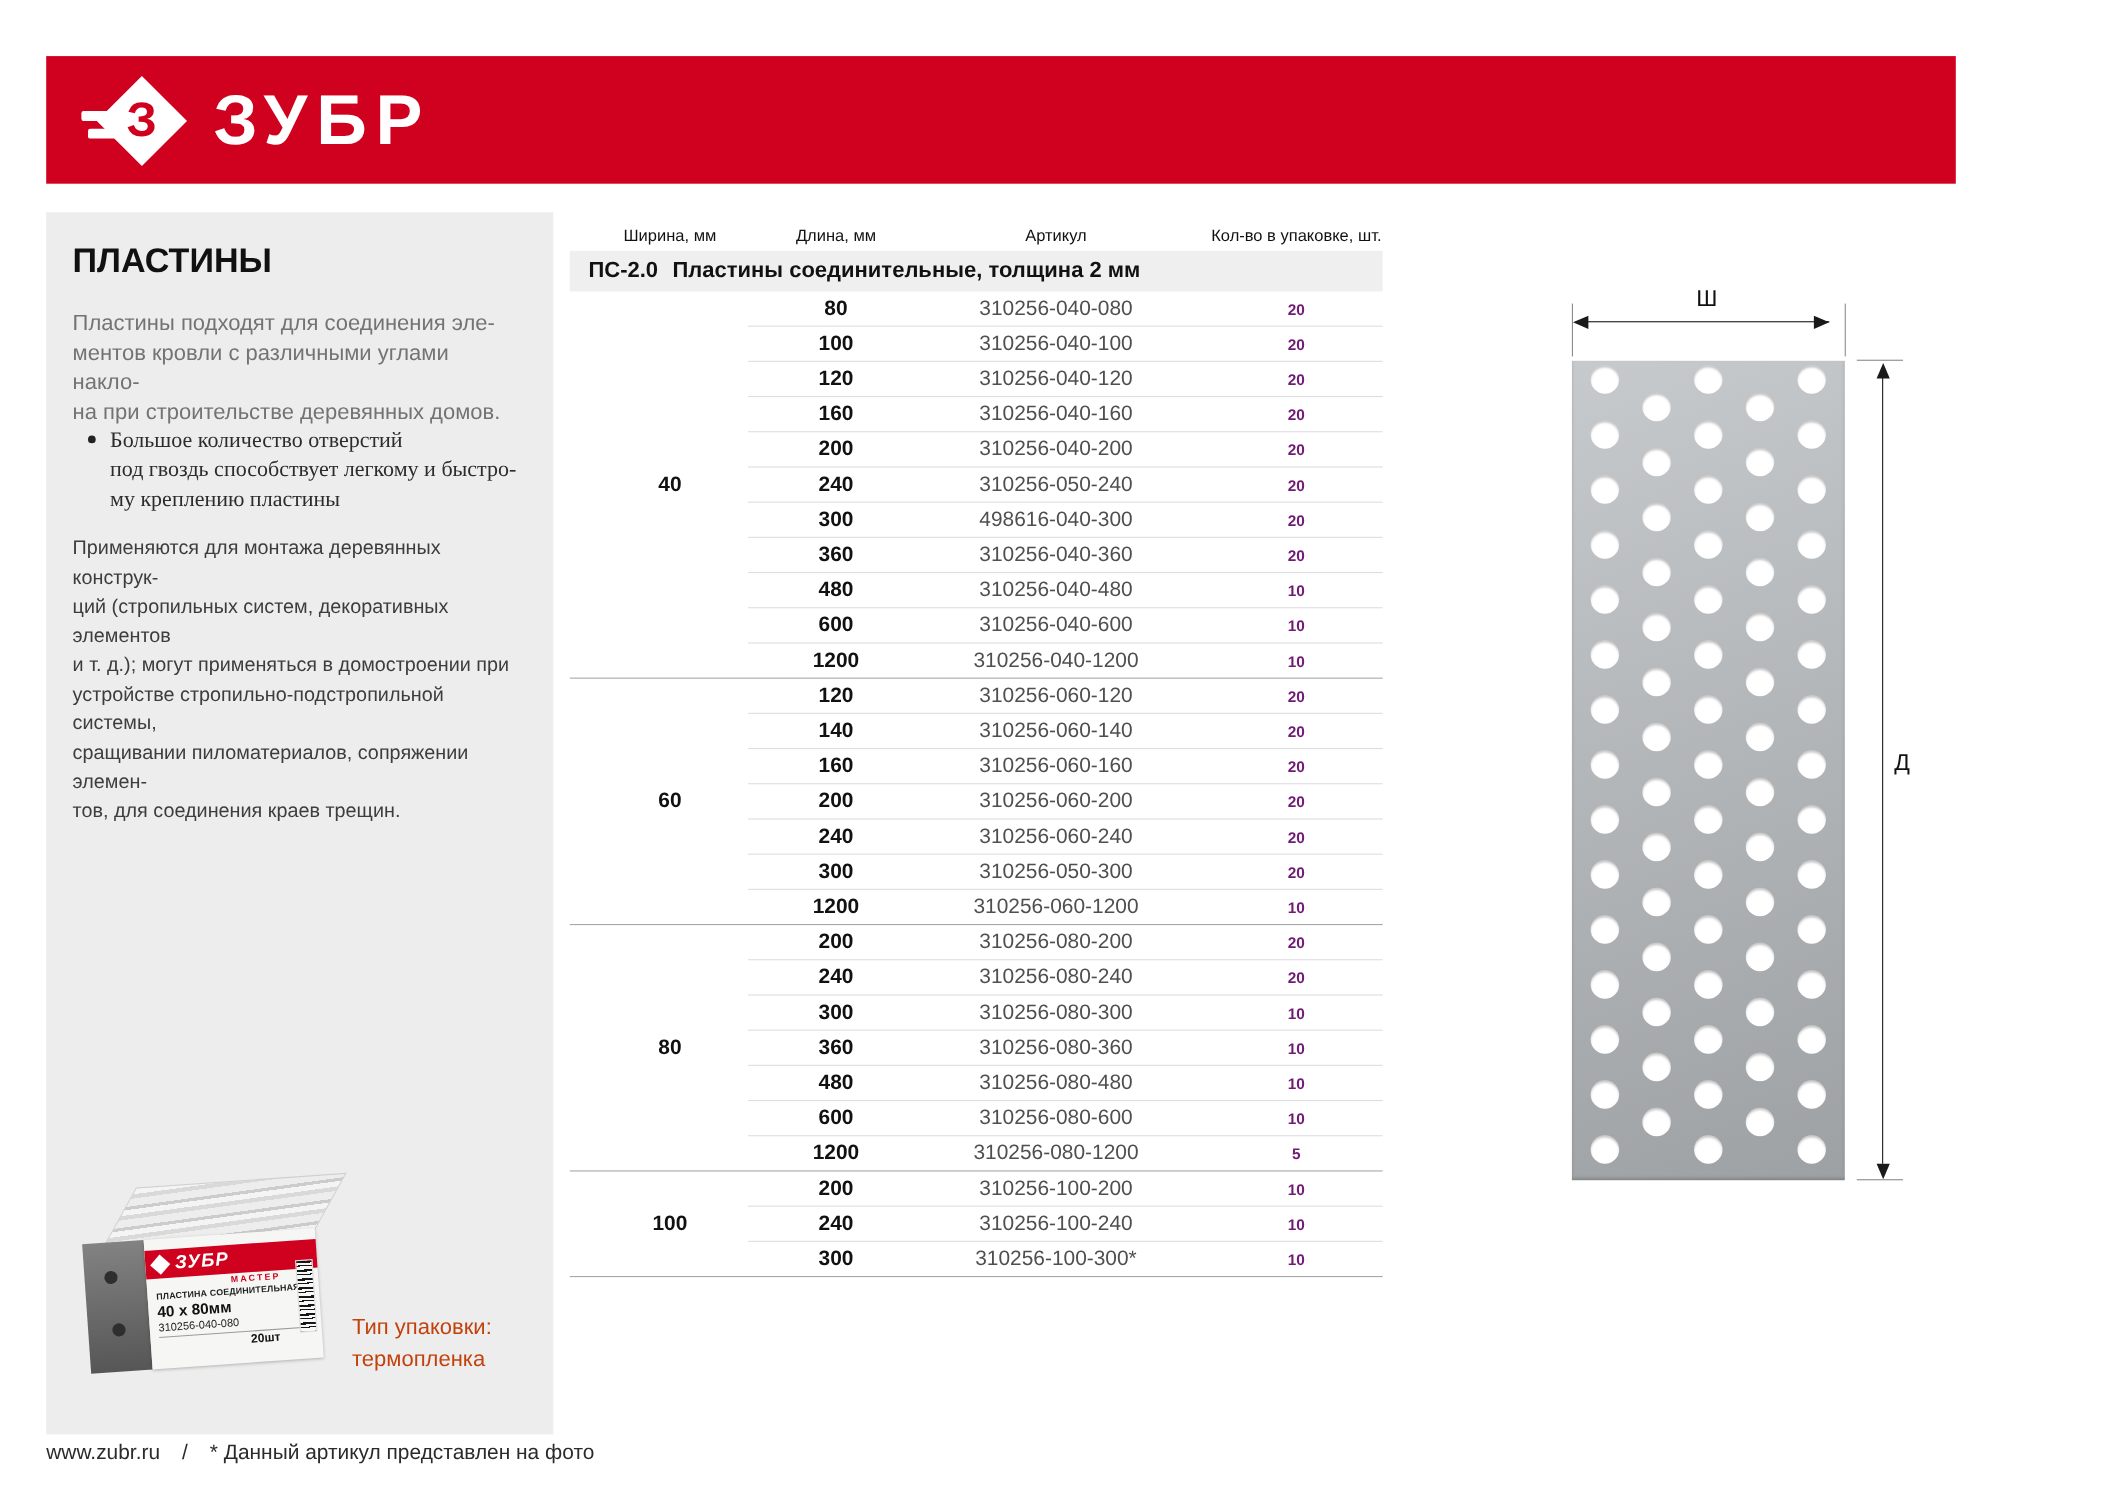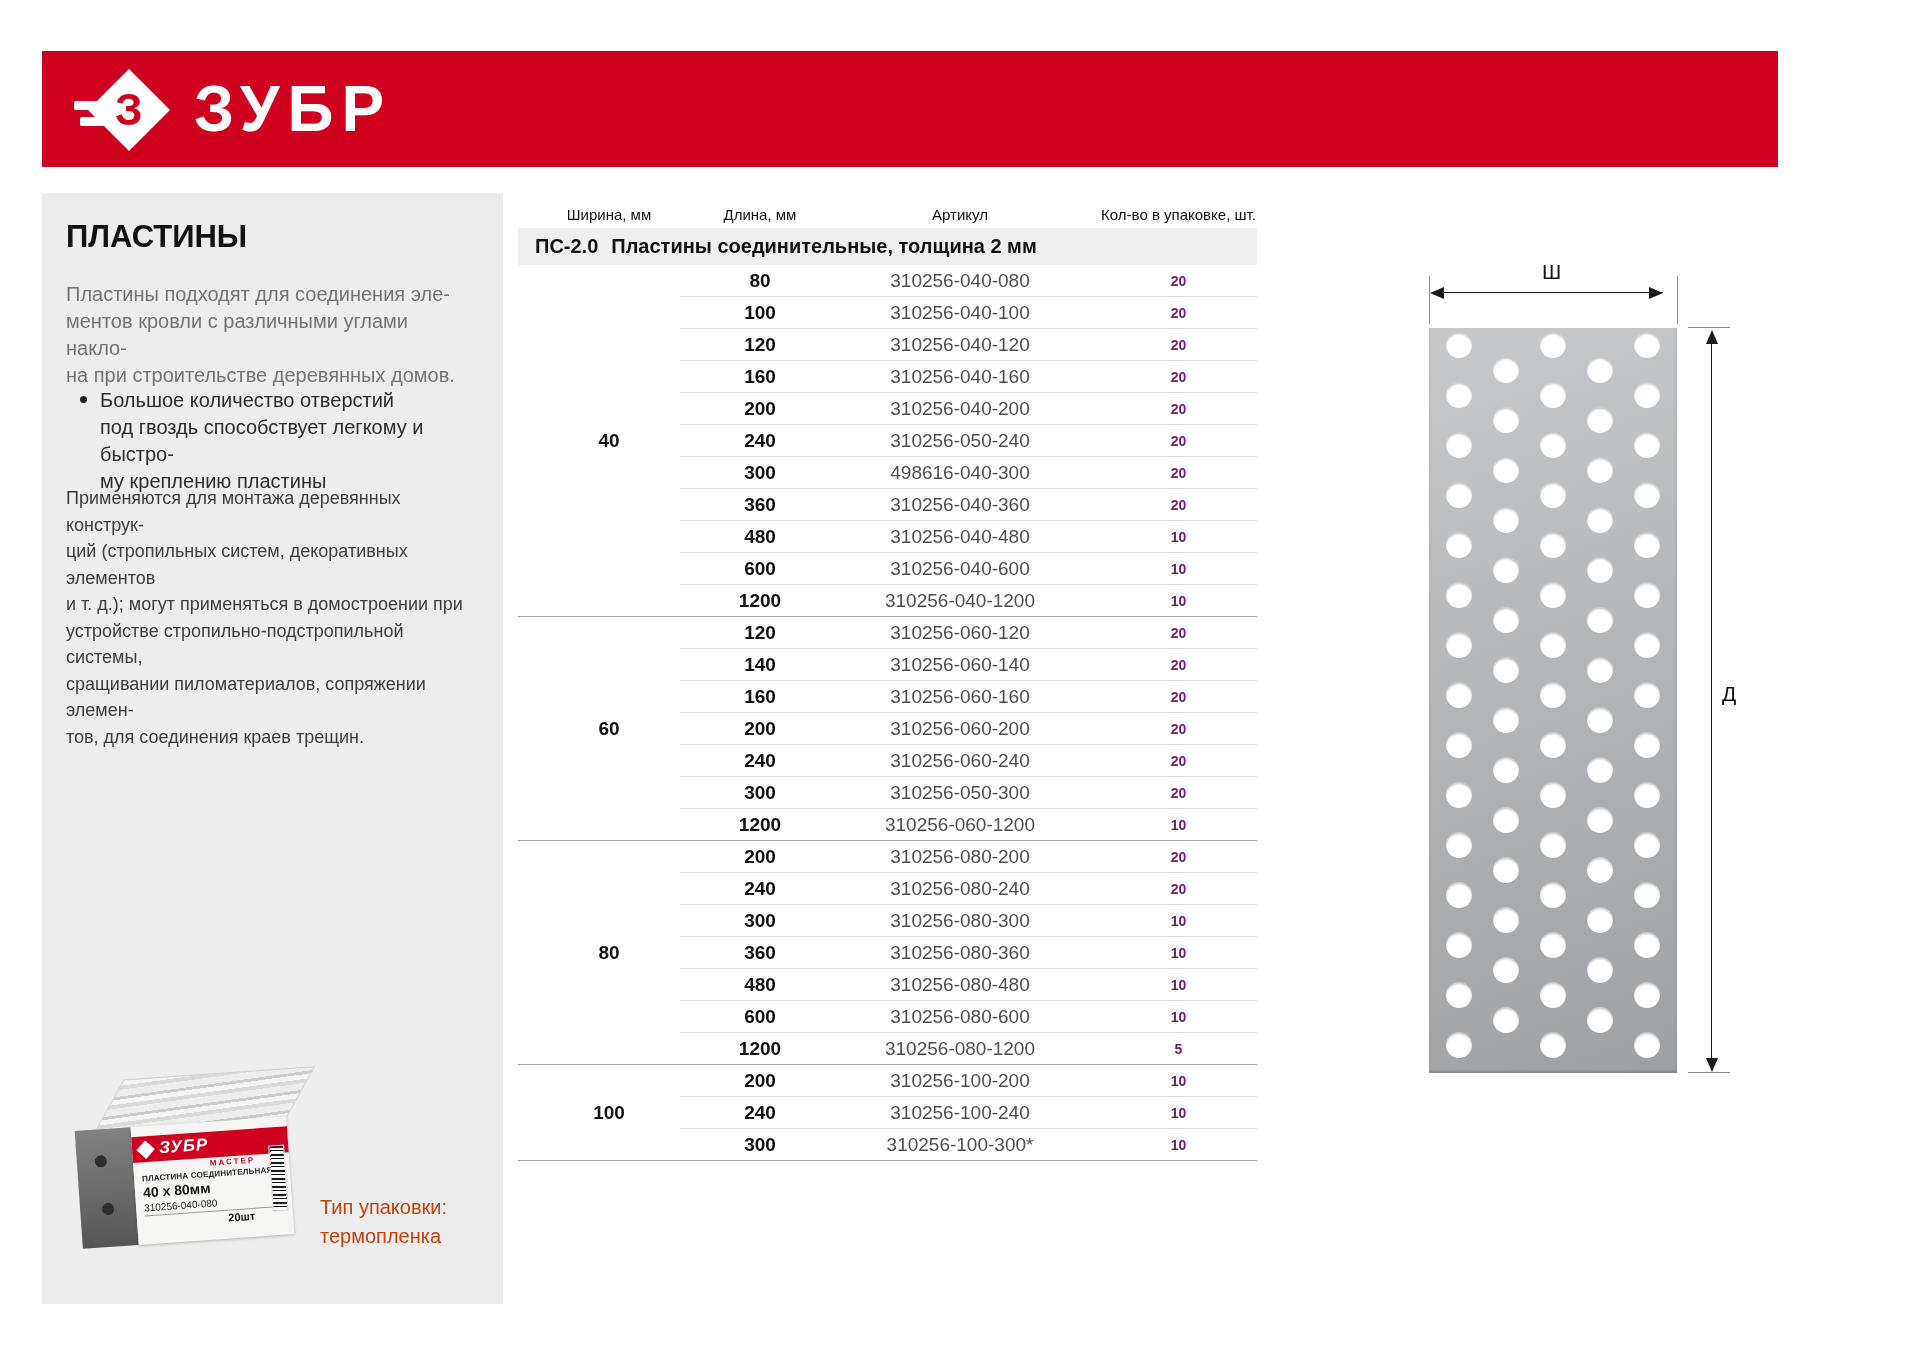--- a/index.html
+++ b/index.html
@@ -17,21 +17,21 @@
   .stripe1{left:2px;top:50px;width:32px;}
   .stripe2{left:8px;top:66px;width:26px;}
   .logo-text{color:#fff;font-weight:bold;font-size:64px;letter-spacing:8px;margin-left:18px;
              font-stretch:condensed;line-height:1;}
 
   
   .sidebar{position:absolute;left:42px;top:193px;width:450px;height:1111px;background:#ededee;padding-left:11px;}
   .sb-title{position:absolute;left:24px;top:26px;font-size:31px;font-weight:bold;color:#111;}
   .sb-intro{position:absolute;left:24px;top:88px;width:400px;font-size:20px;line-height:27px;
             color:#737373;white-space:pre-line;}
-  .sb-bullet{position:absolute;left:38px;top:194px;width:395px;display:flex;}
+  .sb-bullet{position:absolute;left:38px;top:194px;width:395px;display:flex;font-family:Liberation Serif, serif;}
   .bullet-dot{width:7px;height:7px;border-radius:50%;background:#222;margin:9px 13px 0 0;flex:none;}
   .sb-bullet-text{font-size:20px;line-height:27px;color:#2c2c2c;white-space:pre-line;}
   .sb-desc{position:absolute;left:24px;top:292px;width:410px;font-size:18px;line-height:26.5px;
            color:#3d3d3d;white-space:pre-line;}
 
   
   .photo{position:absolute;left:35px;top:880px;width:230px;height:175px;transform:rotate(-4deg);}
   .pkg-top{position:absolute;left:20px;top:2px;width:190px;height:48px;transform:skewX(-33deg);
            transform-origin:0 100%;
            background:repeating-linear-gradient(176deg,#f4f4f4 0 5px,#d9d9d9 5px 9px,#ededed 9px 16px,#cccccc 16px 19px);
@@ -428,14 +428,19 @@
     <div class="arr arr-right"></div>
     <div class="ext ext-l"></div>
     <div class="ext ext-r"></div>
     <div class="dimline vline"></div>
     <div class="arr arr-up"></div>
     <div class="arr arr-down"></div>
     <div class="ext ext-t"></div>
     <div class="ext ext-b"></div>
   </div>
 
+  <div class="footer">
+    <a href="#">www.zubr.ru</a>
+    <span>/</span>
+    <span>* Данный артикул представлен на фото</span>
+  </div>
 
 </div>
 
 </body></html>

